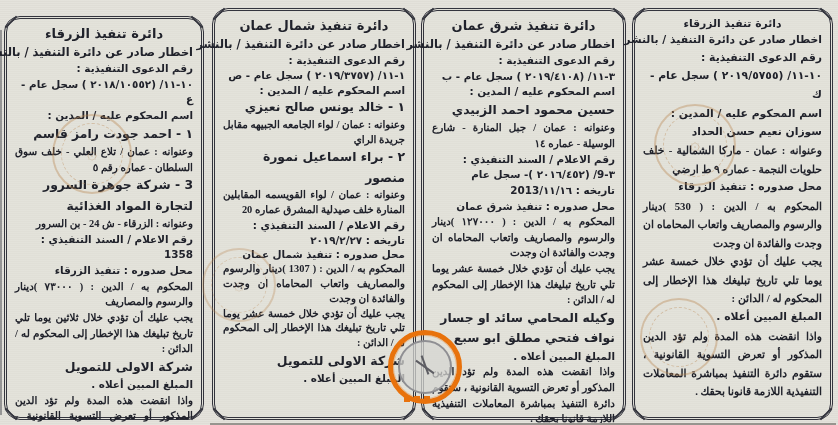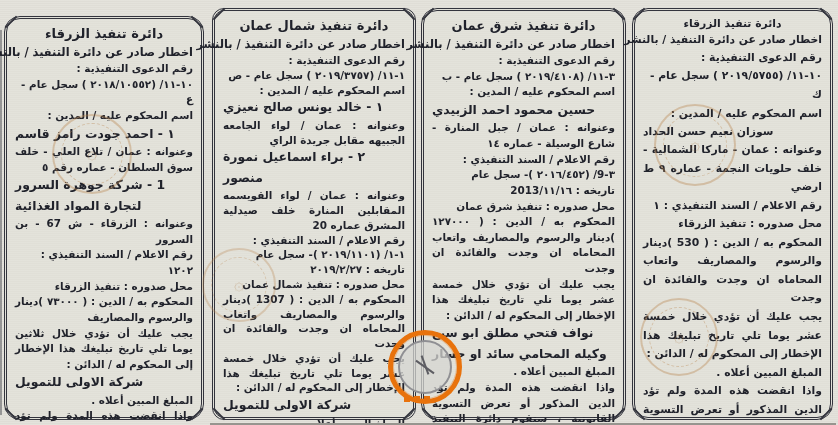--- a/index.html
+++ b/index.html
@@ -14,37 +14,37 @@
     background:repeating-linear-gradient(0deg,rgba(255,255,255,.05) 0 1px,rgba(0,0,0,.02) 1px 2px);
   }
   .col{
     position:absolute;top:8px;bottom:5px;
     border:3px double #33343d;border-radius:16px;
     padding:5px 8px 3px 8px;
     direction:rtl;color:#20222b;background:rgba(227,225,218,.35);
     box-sizing:border-box;
   }
   .col-a{left:4px;width:200px;top:16px;}
-  .col-b{left:212px;width:204px;border-radius:12px;}
+  .col-b{left:212px;width:204px;}
   .col-c{left:421px;width:205px;}
   .col-d{left:632px;width:201px;}
   .corner{position:absolute;width:16px;height:2px;background:#33343d;}
   .corner.tl{left:-4px;top:2px;transform:rotate(-45deg);}
   .corner.tr{right:-4px;top:2px;transform:rotate(45deg);}
   .corner.bl{left:-4px;bottom:2px;transform:rotate(45deg);}
   .corner.br{right:-4px;bottom:2px;transform:rotate(-45deg);}
 
   .ln{margin:0;font-weight:700;text-align:right;font-size:10.4px;line-height:1.42;}
   .col-a .ln{line-height:1.5;}
   .col-c .ln{line-height:1.5;}
   .col-d .ln{font-size:10.8px;line-height:1.72;}
   .title{text-align:center;font-size:13px;line-height:1.5 !important;letter-spacing:0;}
   .subtitle{text-align:center;font-size:11.4px;white-space:nowrap;line-height:1.55 !important;}
-  .name{text-align:left;font-size:12.4px;line-height:1.65 !important;}
-  .body{text-align:justify;}
+  .name{text-align:right;font-size:12.4px;line-height:1.65 !important;}
+  .body{text-align:justify;font-family:Liberation Serif, serif;}
 
   
   .stamp{position:absolute;border-radius:50%;border:2px solid #b9854f;opacity:.38;pointer-events:none;}
   .stamp::before{content:"";position:absolute;inset:7px;border-radius:50%;border:1.5px dashed #b9854f;}
   .stamp::after{content:"۞";position:absolute;left:50%;top:50%;transform:translate(-50%,-55%);
     color:#a8743f;font-size:18px;}
   .stamp-1{left:52px;top:114px;width:76px;height:76px;}
   .stamp-2{left:654px;top:104px;width:78px;height:78px;}
   .stamp-3{left:640px;top:298px;width:74px;height:74px;}
   .stamp-4{left:202px;top:248px;width:70px;height:70px;opacity:.3;}
@@ -72,23 +72,23 @@
   <span class="corner tr"></span>
   <span class="corner bl"></span>
   <span class="corner br"></span>
 <p class="ln title">دائرة تنفيذ الزرقاء</p>
     <p class="ln subtitle">اخطار صادر عن دائرة التنفيذ / بالنشر</p>
     <p class="ln label">رقم الدعوى التنفيذية :</p>
     <p class="ln value">١٠-١١/ (١٠٥٥٢‏/‏٢٠١٨ ) سجل عام - ع</p>
     <p class="ln label">اسم المحكوم عليه / المدين :</p>
     <p class="ln name">١ - احمد جودت رامز قاسم</p>
     <p class="ln body">وعنوانه : عمان / تلاع العلي - خلف سوق السلطان - عماره رقم ٥</p>
-    <p class="ln name">1 - شركة جوهرة السرور لتجارة المواد الغذائية</p>
-    <p class="ln body">وعنوانه : الزرقاء - ش 67 - بن السرور</p>
-    <p class="ln label">رقم الاعلام / السند التنفيذي : ١٢٠٢</p>
+    <p class="ln name">3 - شركة جوهرة السرور لتجارة المواد الغذائية</p>
+    <p class="ln body">وعنوانه : الزرقاء - ش 24 - بن السرور</p>
+    <p class="ln label">رقم الاعلام / السند التنفيذي : 1358</p>
     <p class="ln label">محل صدوره : تنفيذ الزرقاء</p>
     <p class="ln body">المحكوم به / الدين : ( ٧٣٠٠٠ )دينار والرسوم والمصاريف</p>
     <p class="ln body">يجب عليك أن تؤدي خلال ثلاثين يوما تلي تاريخ تبليغك هذا الإخطار إلى المحكوم له / الدائن :</p>
     <p class="ln name">شركة الاولى للتمويل</p>
     <p class="ln label">المبلغ المبين أعلاه .</p>
     <p class="ln body">واذا انقضت هذه المدة ولم تؤد الدين المذكور أو تعرض التسوية القانونية ، ستقوم دائرة التنفيذ بمباشرة المعاملات التنفيذية اللازمة قانونا بحقك .</p>
   </article>
 
 <article class="col col-b">
   <span class="corner tl"></span>
@@ -98,21 +98,20 @@
 <p class="ln title">دائرة تنفيذ شمال عمان</p>
     <p class="ln subtitle">اخطار صادر عن دائرة التنفيذ / بالنشر</p>
     <p class="ln label">رقم الدعوى التنفيذية :</p>
     <p class="ln value">١-١١/ (٣٧٥٧‏/‏٢٠١٩ ) سجل عام - ص</p>
     <p class="ln label">اسم المحكوم عليه / المدين :</p>
     <p class="ln name">١ - خالد يونس صالح نعيزي</p>
     <p class="ln body">وعنوانه : عمان / لواء الجامعه الجبيهه مقابل جريدة الراي</p>
     <p class="ln name">٢ - براء اسماعيل نمورة منصور</p>
     <p class="ln body">وعنوانه : عمان / لواء القويسمه المقابلين المنارة خلف صيدلية المشرق عماره 20</p>
     <p class="ln label">رقم الاعلام / السند التنفيذي :</p>
-    <p class="ln value">١-١/ (١١٠١‏/‏٢٠١٩ )- سجل عام</p>
     <p class="ln value">تاريخه : ٢٧‏/‏٢‏/‏٢٠١٩</p>
     <p class="ln label">محل صدوره : تنفيذ شمال عمان</p>
     <p class="ln body">المحكوم به / الدين : ( 1307 )دينار والرسوم والمصاريف واتعاب المحاماه ان وجدت والفائدة ان وجدت</p>
     <p class="ln body">يجب عليك أن تؤدي خلال خمسة عشر يوما تلي تاريخ تبليغك هذا الإخطار إلى المحكوم له / الدائن :</p>
     <p class="ln name">شركة الاولى للتمويل</p>
     <p class="ln label">المبلغ المبين أعلاه .</p>
   </article>
 
 <article class="col col-c">
   <span class="corner tl"></span>
@@ -125,39 +124,38 @@
     <p class="ln value">٣-١١/ (٤١٠٨‏/‏٢٠١٩ ) سجل عام - ب</p>
     <p class="ln label">اسم المحكوم عليه / المدين :</p>
     <p class="ln name">حسين محمود احمد الزبيدي</p>
     <p class="ln body">وعنوانه : عمان / جبل المنارة - شارع الوسيلة - عماره ١٤</p>
     <p class="ln label">رقم الاعلام / السند التنفيذي :</p>
     <p class="ln value">٣-9/ (٤٥٢‏/‏٢٠١٦ )- سجل عام</p>
     <p class="ln value">تاريخه : ١٦‏/‏١١‏/‏2013</p>
     <p class="ln label">محل صدوره : تنفيذ شرق عمان</p>
     <p class="ln body">المحكوم به / الدين : ( ١٢٧٠٠٠ )دينار والرسوم والمصاريف واتعاب المحاماه ان وجدت والفائدة ان وجدت</p>
     <p class="ln body">يجب عليك أن تؤدي خلال خمسة عشر يوما تلي تاريخ تبليغك هذا الإخطار إلى المحكوم له / الدائن :</p>
+    <p class="ln name">وكيله المحامي سائد او جسار</p>
     <p class="ln name">نواف فتحي مطلق ابو سبع</p>
-    <p class="ln name">وكيله المحامي سائد او جسار</p>
     <p class="ln label">المبلغ المبين أعلاه .</p>
     <p class="ln body">واذا انقضت هذه المدة ولم تؤد الدين المذكور أو تعرض التسوية القانونية ، ستقوم دائرة التنفيذ بمباشرة المعاملات التنفيذية اللازمة قانونا بحقك .</p>
   </article>
 
 <article class="col col-d">
   <span class="corner tl"></span>
   <span class="corner tr"></span>
   <span class="corner bl"></span>
   <span class="corner br"></span>
 <p class="ln title">دائرة تنفيذ الزرقاء</p>
     <p class="ln subtitle">اخطار صادر عن دائرة التنفيذ / بالنشر</p>
     <p class="ln label">رقم الدعوى التنفيذية :</p>
     <p class="ln value">١٠-١١/ (٥٧٥٥‏/‏٢٠١٩ ) سجل عام - ك</p>
     <p class="ln label">اسم المحكوم عليه / المدين :</p>
     <p class="ln name">سوزان نعيم حسن الحداد</p>
     <p class="ln body">وعنوانه : عمان - ماركا الشمالية - خلف حلويات النجمة - عماره ٩ ط ارضي</p>
-    <p class="ln label">رقم الاعلام / السند التنفيذي : ١</p>
     <p class="ln label">محل صدوره : تنفيذ الزرقاء</p>
     <p class="ln body">المحكوم به / الدين : ( 530 )دينار والرسوم والمصاريف واتعاب المحاماه ان وجدت والفائدة ان وجدت</p>
     <p class="ln body">يجب عليك أن تؤدي خلال خمسة عشر يوما تلي تاريخ تبليغك هذا الإخطار إلى المحكوم له / الدائن :</p>
     <p class="ln label">المبلغ المبين أعلاه .</p>
     <p class="ln body">واذا انقضت هذه المدة ولم تؤد الدين المذكور أو تعرض التسوية القانونية ، ستقوم دائرة التنفيذ بمباشرة المعاملات التنفيذية اللازمة قانونا بحقك .</p>
   </article>
 
 <div class="stamp stamp-1"></div>
 <div class="stamp stamp-2"></div>
 <div class="stamp stamp-3"></div>

